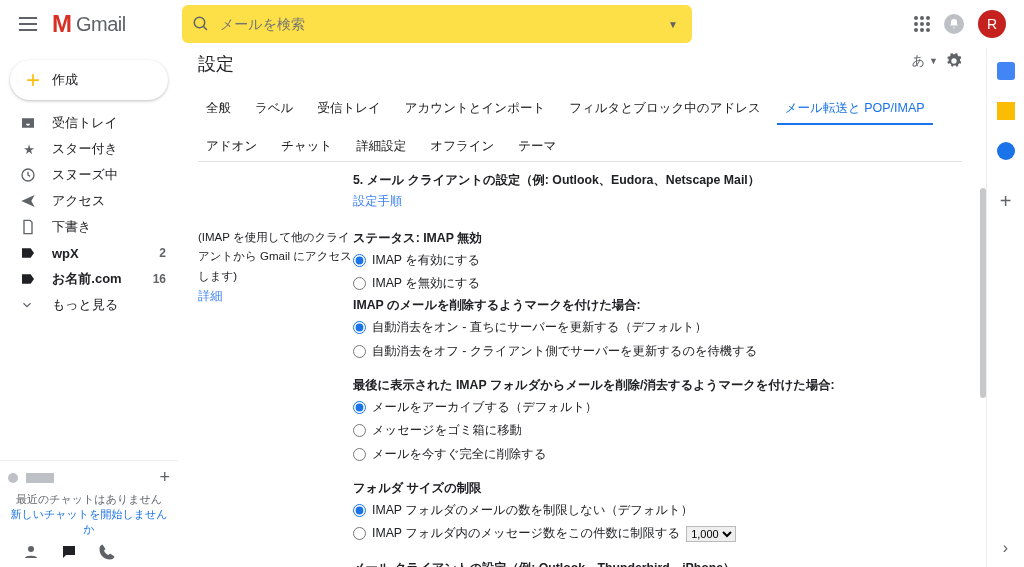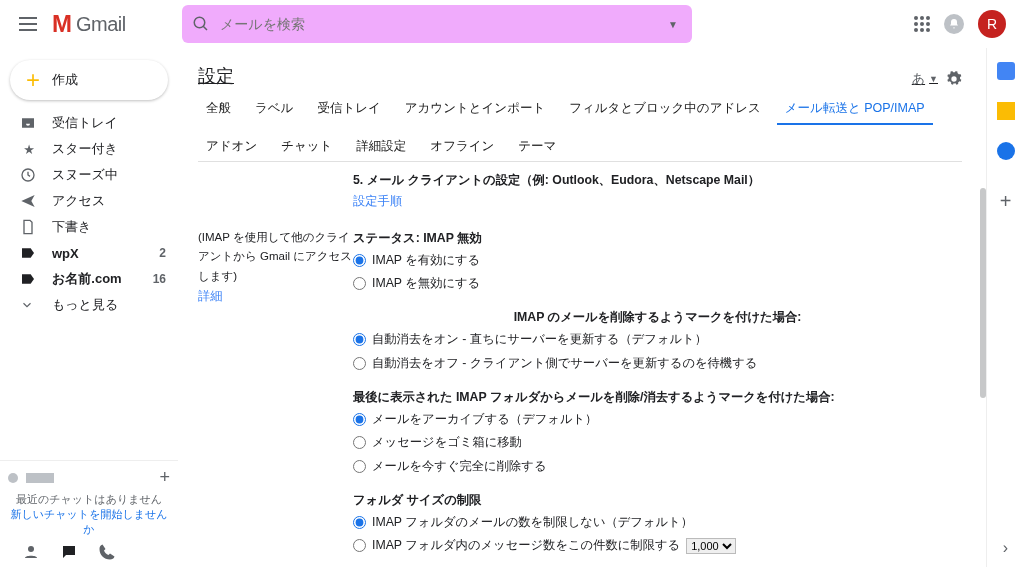--- a/index.html
+++ b/index.html
@@ -5,21 +5,21 @@
 * { margin:0; padding:0; box-sizing:border-box; font-family:"Hiragino Kaku Gothic ProN","Arial",sans-serif; }
 body { font-size:13px; color:#202124; width:1024px; height:567px; overflow:hidden; position:relative; background:#fff;}
 .header { height:48px; display:flex; align-items:center; padding:0 8px; border-bottom:0; }
 .menu-btn { width:40px; height:40px; display:flex; align-items:center; justify-content:center; color:#5f6368; cursor:pointer;}
 .menu-icon { width:18px; height:2px; background:#5f6368; position:relative;}
 .menu-icon::before, .menu-icon::after { content:""; position:absolute; left:0; width:18px; height:2px; background:#5f6368;}
 .menu-icon::before{ top:-6px;} .menu-icon::after{ top:6px;}
 .logo { display:flex; align-items:center; margin-left:4px; width:100px;}
 .logo-m { font-size:24px; font-weight:bold; color:#d93025; font-family:Arial; margin-right:4px;}
 .logo-text{ font-size:20px; color:#5f6368; letter-spacing:-0.5px;}
-.searchbar { flex:0 0 510px; height:38px; background:#f0abfc; border-radius:6px; display:flex; align-items:center; padding:0 10px; margin-left:30px;}
+.searchbar { flex:0 0 510px; height:38px; background:#fde047; border-radius:6px; display:flex; align-items:center; padding:0 10px; margin-left:30px;}
 .searchbar .si{ color:#5f6368; margin-right:10px;}
 .searchbar input{ border:none; background:transparent; flex:1; outline:none; font-size:14px;}
 .searchbar .dd{ color:#5f6368; font-size:10px; cursor:pointer; padding:4px;}
 .header-right{ margin-left:auto; display:flex; align-items:center; gap:14px; padding-right:10px;}
 .apps-icon{ width:16px; height:16px; display:grid; grid-template-columns:repeat(3,4px); grid-template-rows:repeat(3,4px); gap:2px;}
 .apps-icon span{ background:#5f6368; border-radius:50%;}
 .bell{ width:20px; height:20px; background:#bdc1c6; border-radius:50%; display:flex; align-items:center; justify-content:center; color:#fff; font-size:11px;}
 .avatar{ width:28px; height:28px; border-radius:50%; background:#c5221f; color:#fff; display:flex; align-items:center; justify-content:center; font-size:14px; font-weight:500;}
 .body-row{ display:flex; height:calc(100% - 48px); }
 .sidebar{ width:178px; flex-shrink:0; padding-top:6px; position:relative;}
@@ -34,21 +34,21 @@
 .chat-area{ position:absolute; bottom:0; left:0; right:0; border-top:1px solid #eee; padding:6px 8px 4px 8px;}
 .chat-row{ display:flex; align-items:center; font-size:12px; color:#5f6368;}
 .chat-dot{ width:10px; height:10px; border-radius:50%; background:#bdc1c6; margin-right:8px;}
 .chat-block{ width:28px; height:10px; background:#bdc1c6;}
 .chat-add{ margin-left:auto; font-size:18px; color:#5f6368; cursor:pointer;}
 .chat-empty{ text-align:center; font-size:11px; color:#5f6368; margin-top:4px;}
 .chat-link{ text-align:center; font-size:11px; color:#1a73e8; cursor:pointer;}
 .chat-icons{ display:flex; gap:20px; padding:6px 0 2px 14px; color:#5f6368;}
 .main{ flex:1; padding:4px 20px 0 20px; position:relative; overflow:hidden;}
 .main-inner{ height:100%; overflow:auto; padding-right:4px; }
-.title-row{ display:flex; align-items:flex-end; height:36px;text-decoration:underline;}
+.title-row{ display:flex; align-items:flex-start; height:36px;}
 .title{ font-size:18px;}
 .lang-gear{ margin-left:auto; display:flex; align-items:center; gap:4px; color:#5f6368; font-size:13px;}
 .tabs{ display:flex; flex-wrap:wrap; gap:8px; border-bottom:1px solid #e0e0e0; font-size:12.5px; color:#1a73e8; padding-top:6px;}
 .tabs span{ color:#222; padding:6px 8px; cursor:pointer; white-space:nowrap;}
 .tabs span.active{ color:#1a73e8; border-bottom:2px solid #1a73e8; margin-bottom:-1px;}
 .section{ display:flex; padding:8px 0; font-size:12.3px; line-height:1.7;}
 .sec-left{ width:155px; flex-shrink:0; font-weight:bold;}
 .sec-left .sub{ font-weight:normal; font-size:11.5px;}
 .sec-right{ flex:1;}
 .link{ color:#3b82f6; cursor:pointer;}
@@ -254,21 +254,21 @@
         <div class="bold">ステータス: IMAP 無効</div>
         <div class="radio-row">
               <input type="radio" name="r1" checked="" style="">
               <span>IMAP を有効にする</span>
             </div>
         <div class="radio-row">
               <input type="radio" name="r1" style="">
               <span>IMAP を無効にする</span>
             </div>
 
-        <div class="bold" style="margin-top:12px;text-align:center;">IMAP のメールを削除するようマークを付けた場合:</div>
+        <div class="bold" style="margin-top:0;">IMAP のメールを削除するようマークを付けた場合:</div>
         <div class="radio-row">
               <input type="radio" name="r2" checked="" style="">
               <span>自動消去をオン - 直ちにサーバーを更新する（デフォルト）</span>
             </div>
         <div class="radio-row">
               <input type="radio" name="r2" style="">
               <span>自動消去をオフ - クライアント側でサーバーを更新するのを待機する</span>
             </div>
 
         <div class="bold" style="margin-top:12px;">最後に表示された IMAP フォルダからメールを削除/消去するようマークを付けた場合:</div>

